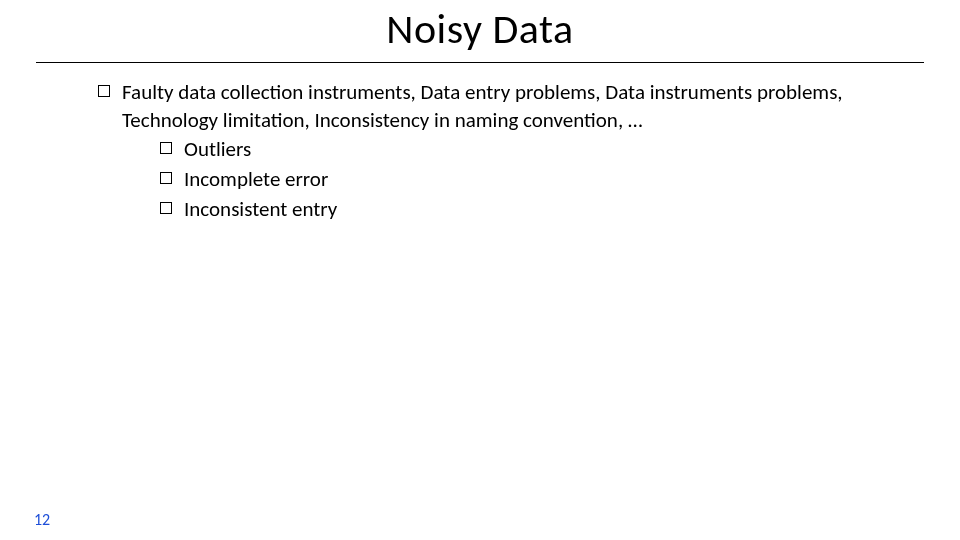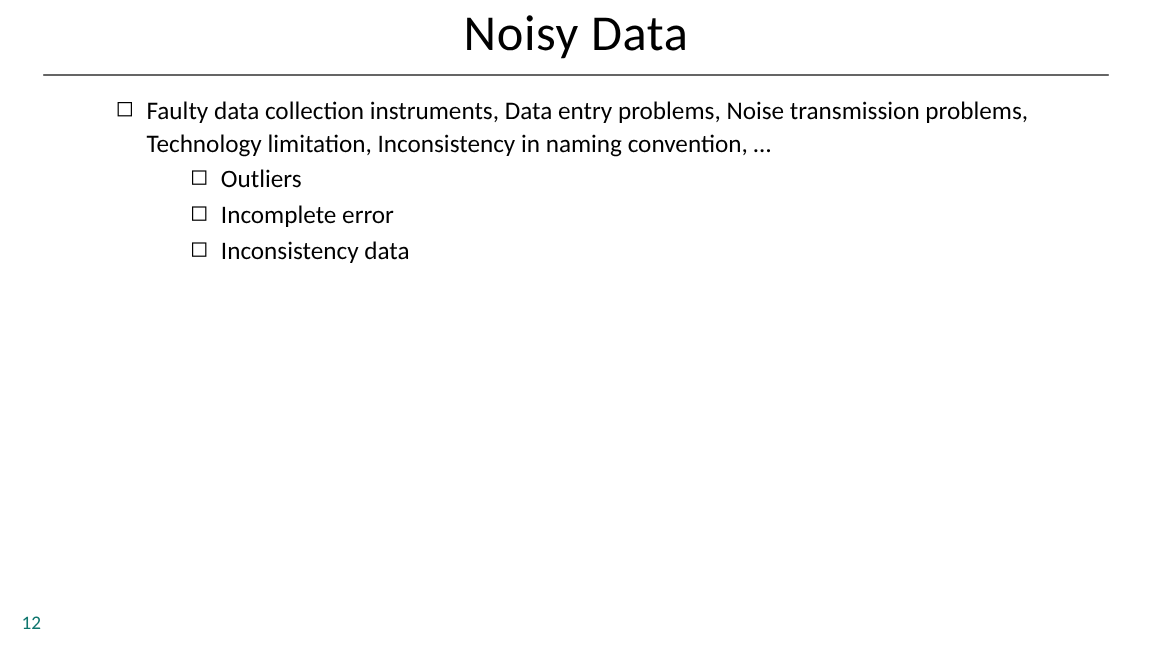--- a/index.html
+++ b/index.html
@@ -8,48 +8,48 @@
   .title { font-size: 42px; font-weight: 400; text-align: center; margin-top: 3px; letter-spacing: 0.5px; }
   .rule { border: none; border-top: 1.5px solid #000; margin: 8px 36px 0 36px; }
   .content { margin: 16px 60px 0 68px; font-size: 21px; line-height: 1.32; }
   .bullet-row { display: flex; align-items: flex-start; margin-bottom: 2px; }
   .bullet-box { display: inline-block; width: 12px; height: 12px; border: 1.6px solid #000; flex: 0 0 auto; margin-top: 6px; margin-right: 12px; }
   .lvl1 { margin-left: 0; }
   .lvl2 { margin-left: 30px; }
   .lvl3 { margin-left: 92px; }
   .text { flex: 1; }
   .b { font-weight: 700; }
-  .page-num { position: absolute; left: 18px; bottom: 14px; font-size: 16px; color: #0f766e; }
+  .page-num { position: absolute; left: 34px; bottom: 14px; font-size: 16px; color: #1d4ed8; }
 </style>
 </head>
 <body>
 
 <div class="slide">
   <h1 class="title">Noisy Data</h1>
   <hr class="rule">
 
   <div class="content">
 
 
 
     <div class="bullet-row lvl2">
       <span class="bullet-box"></span>
-      <span class="text">Faulty data collection instruments, Data entry problems, Noise transmission problems, Technology limitation, Inconsistency in naming convention, …</span>
+      <span class="text">Faulty data collection instruments, Data entry problems, Data instruments problems, Technology limitation, Inconsistency in naming convention, …</span>
     </div>
 
 
     <div class="bullet-row lvl3">
       <span class="bullet-box"></span>
       <span class="text">Outliers</span>
     </div>
     <div class="bullet-row lvl3">
       <span class="bullet-box"></span>
       <span class="text">Incomplete error</span>
     </div>
     <div class="bullet-row lvl3">
       <span class="bullet-box"></span>
-      <span class="text">Inconsistency data</span>
+      <span class="text">Inconsistent entry</span>
     </div>
 
   </div>
 
   <div class="page-num">12</div>
 </div>
 
 </body></html>

